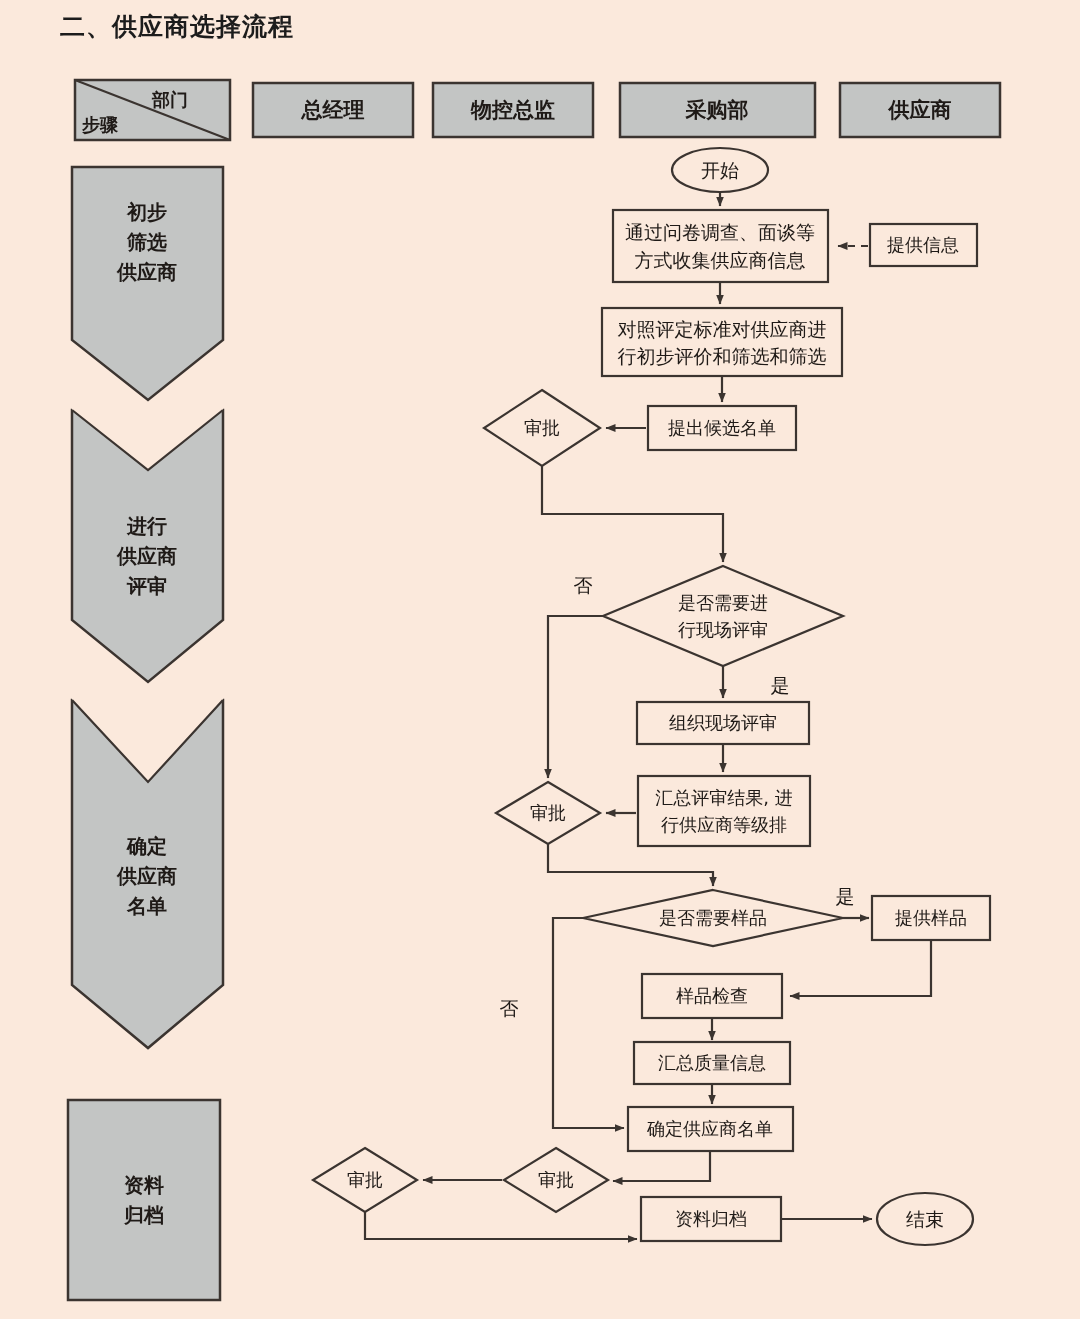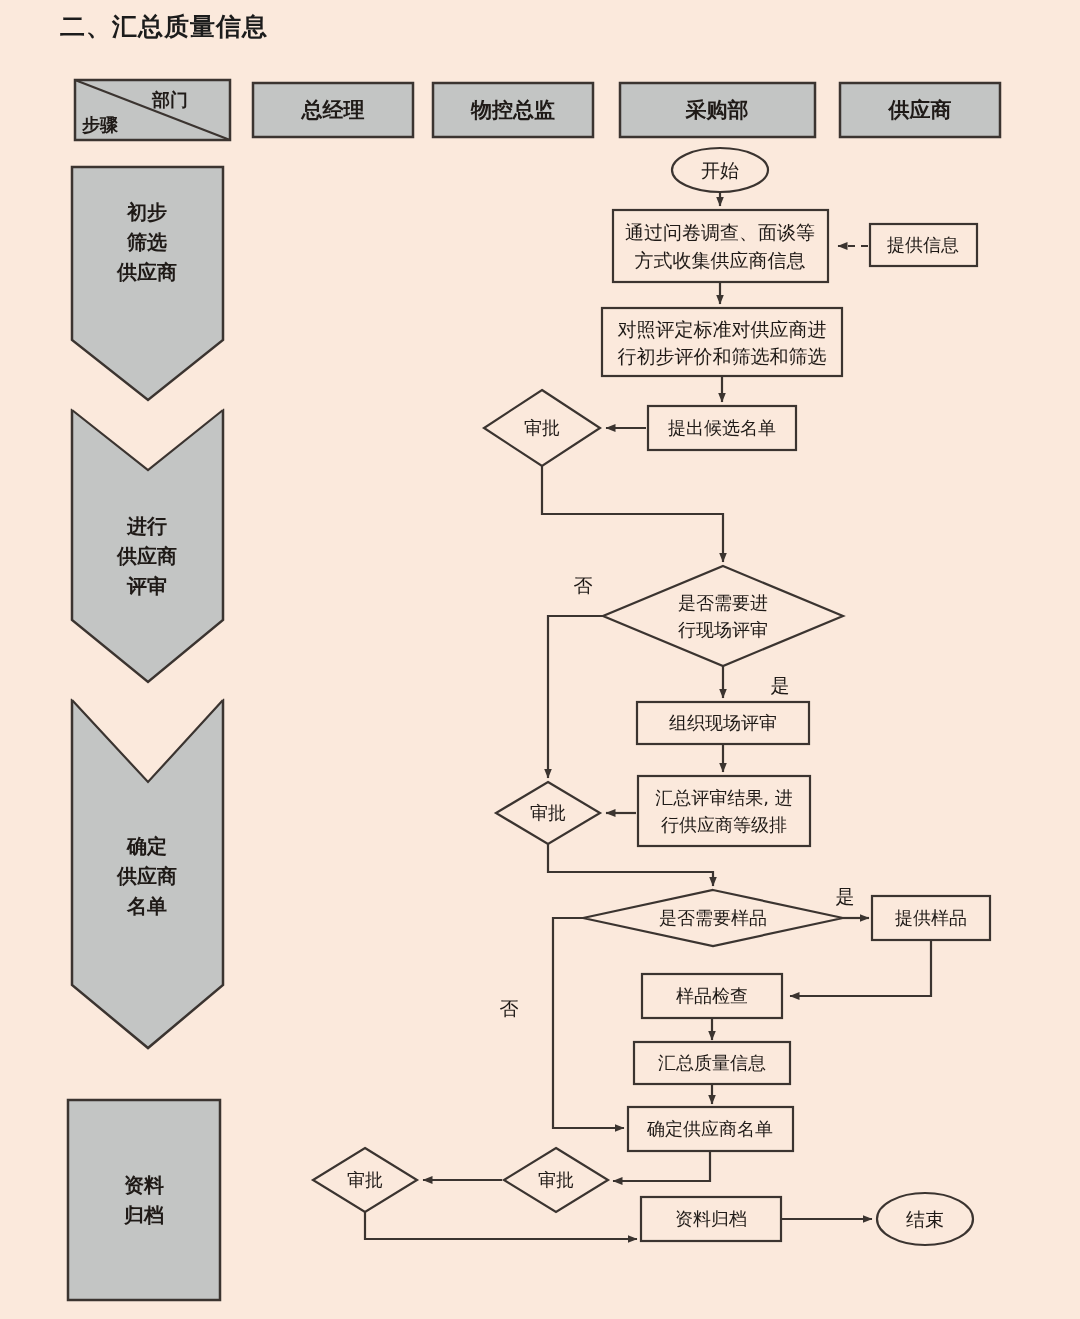--- a/index.html
+++ b/index.html
@@ -93,21 +93,21 @@
   .diag-line {
     stroke: #3b3430;
     stroke-width: 2.2;
   }
 </style>
 </head>
 <body>
 
 <div id="page">
 
-  <div class="page-title">二、汇总质量信息</div>
+  <div class="page-title">二、供应商选择流程</div>
 
   <svg id="diagram-svg" viewBox="0 0 1080 1319">
 
     <defs>
       <marker id="arrow" markerWidth="11" markerHeight="11" refX="9.5" refY="4" orient="auto" markerUnits="userSpaceOnUse">
         <path d="M0,0 L10,4 L0,8 z" fill="#3b3430"></path>
       </marker>
     </defs>
 
     <g>

